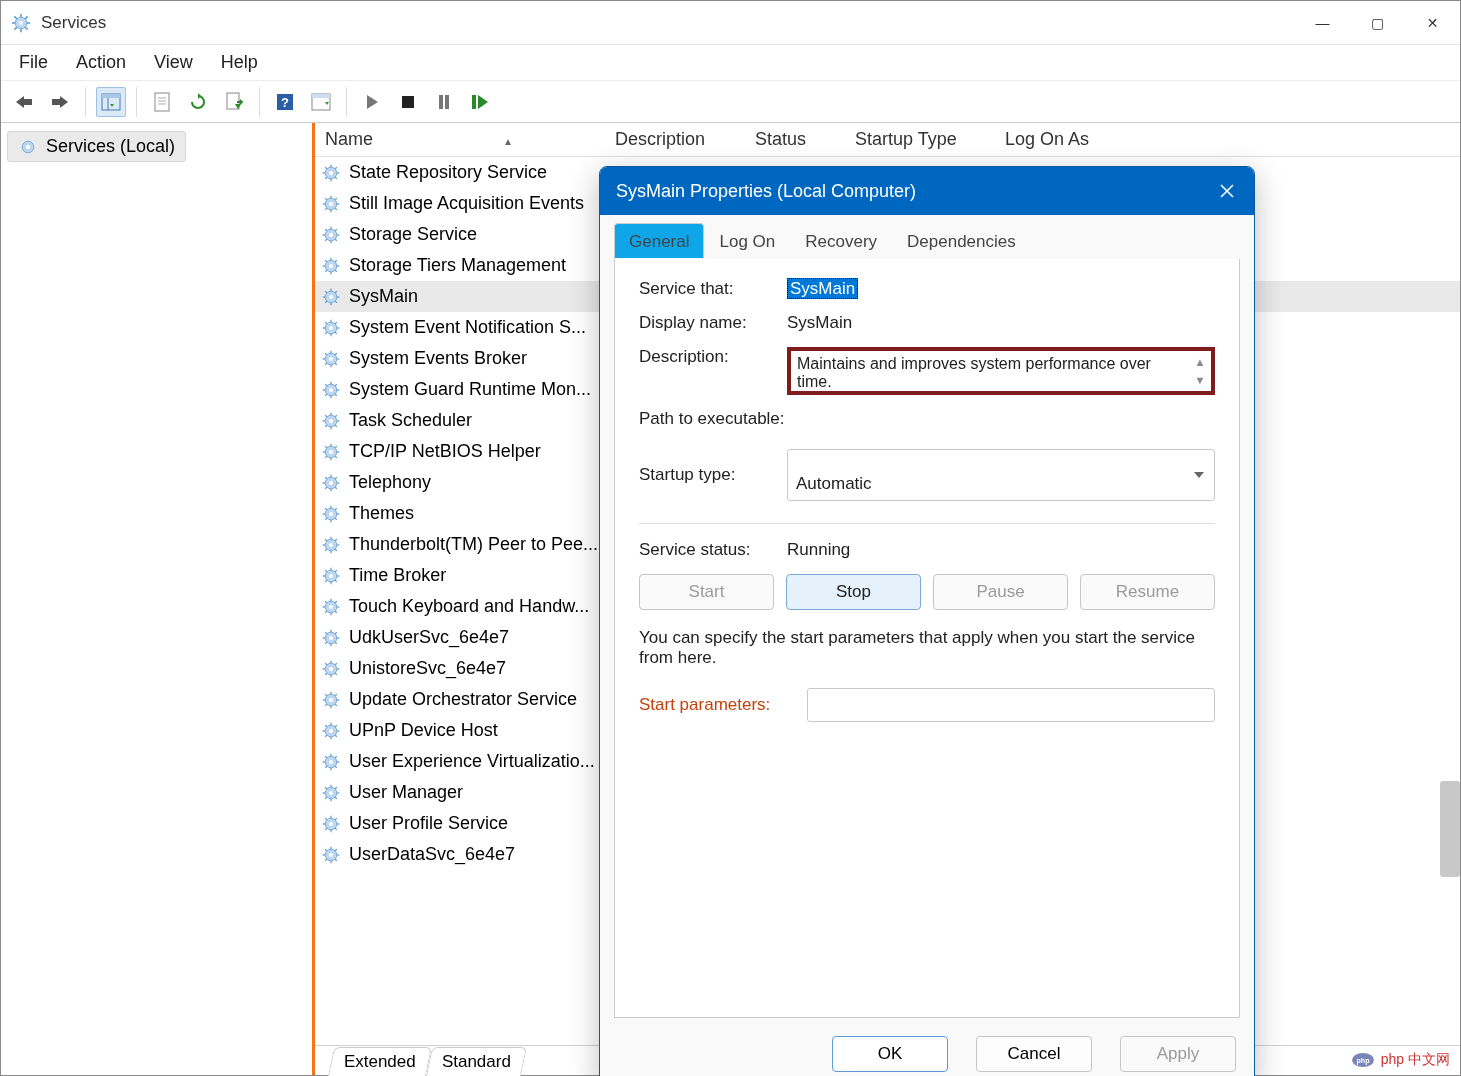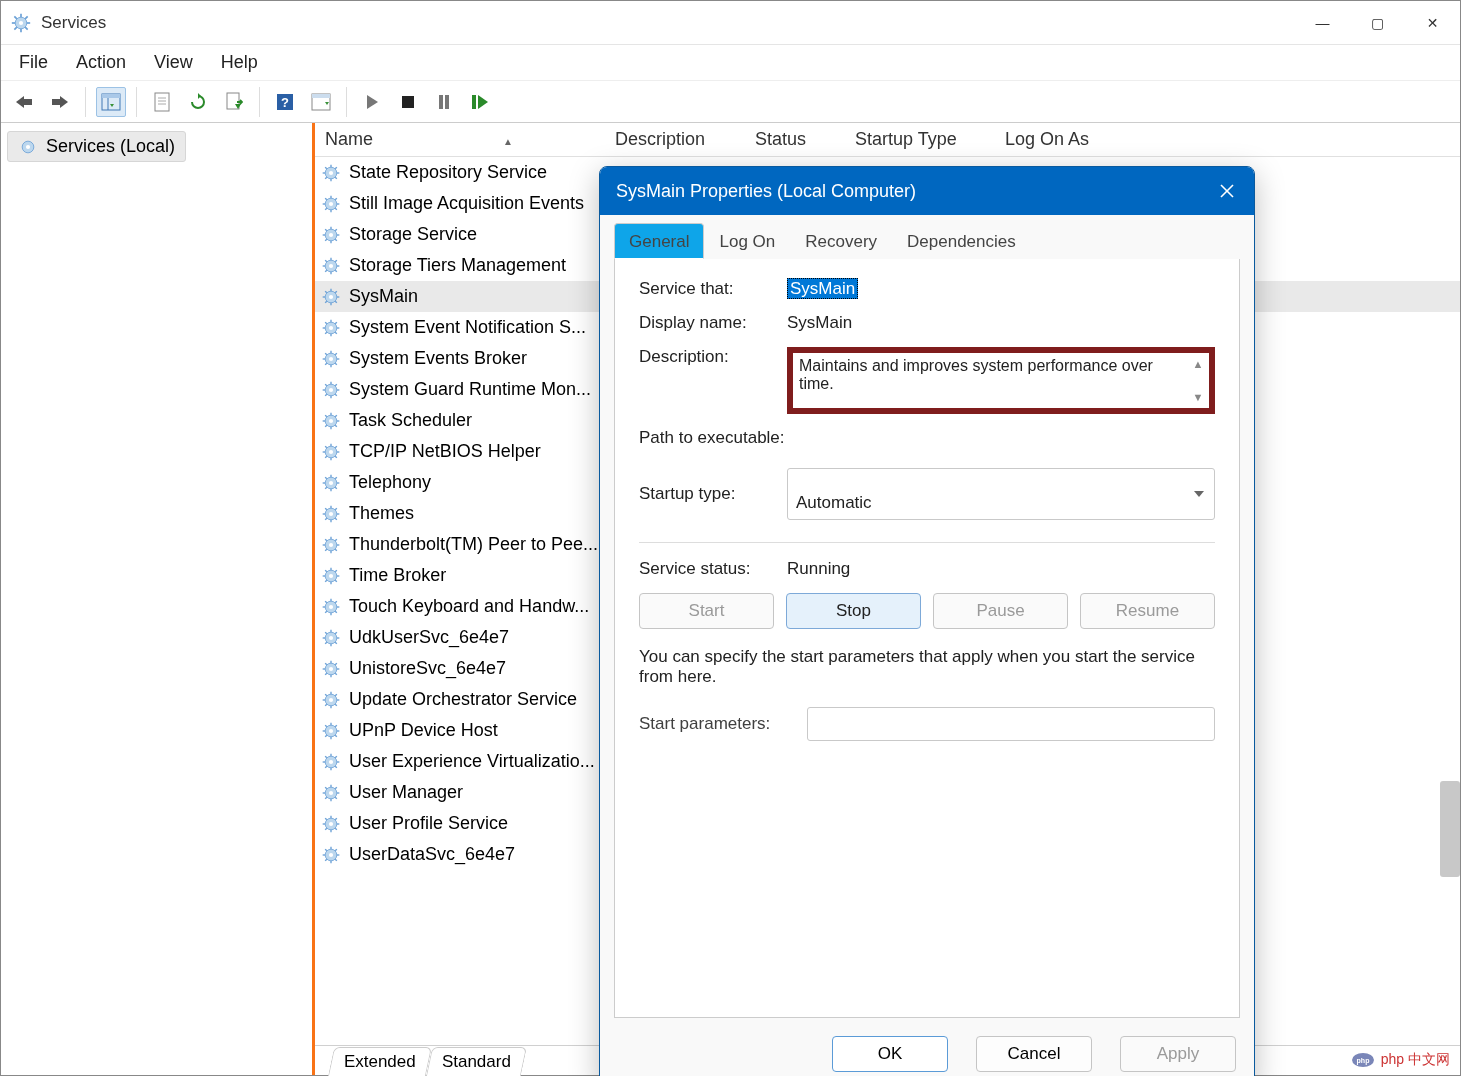--- a/index.html
+++ b/index.html
@@ -143,21 +143,21 @@
     position: relative;
   }
   .fld-row { display: flex; align-items: flex-start; margin-bottom: 14px; }
   .fld-label { width: 148px; }
   .fld-value { flex: 1; }
   .highlight {
     background: #0078d7; color: #fff; padding: 0 2px;
     border: 1px dotted #000;
   }
   .desc-box {
-    border: 6px solid #7f1d1d; padding: 4px 28px 15px 6px;
+    border: 4px solid #7f1d1d; padding: 4px 28px 0 6px;
     min-height: 46px; position: relative;
     font-size: 16px;
   }
   .desc-box .scroll-arrow {
     position: absolute; right: 2px; width: 18px; height: 18px;
     color: #888; font-size: 11px; display: flex; align-items: center; justify-content: center;
   }
   .select-box {
     border: 1px solid #c9c9c9; border-radius: 3px;
     padding: 24px 28px 6px 8px; position: relative;
@@ -786,21 +786,21 @@
         <div class="fld-value">Running</div>
       </div>
       <div class="btn-row">
         <div class="btn disabled">Start</div>
         <div class="btn highlighted">Stop</div>
         <div class="btn disabled">Pause</div>
         <div class="btn disabled">Resume</div>
       </div>
       <div>You can specify the start parameters that apply when you start the service from here.</div>
       <div class="fld-row" style="margin-top:20px; align-items:center">
-        <div class="fld-label" style="color:#404040">Start parameters:</div>
+        <div class="fld-label" style="color:#c2410c">Start parameters:</div>
         <div class="start-input"></div>
       </div>
     </div>
     <div class="dlg-footer">
       <div class="btn primary">OK</div>
       <div class="btn">Cancel</div>
       <div class="btn disabled">Apply</div>
     </div>
 
   </div>

